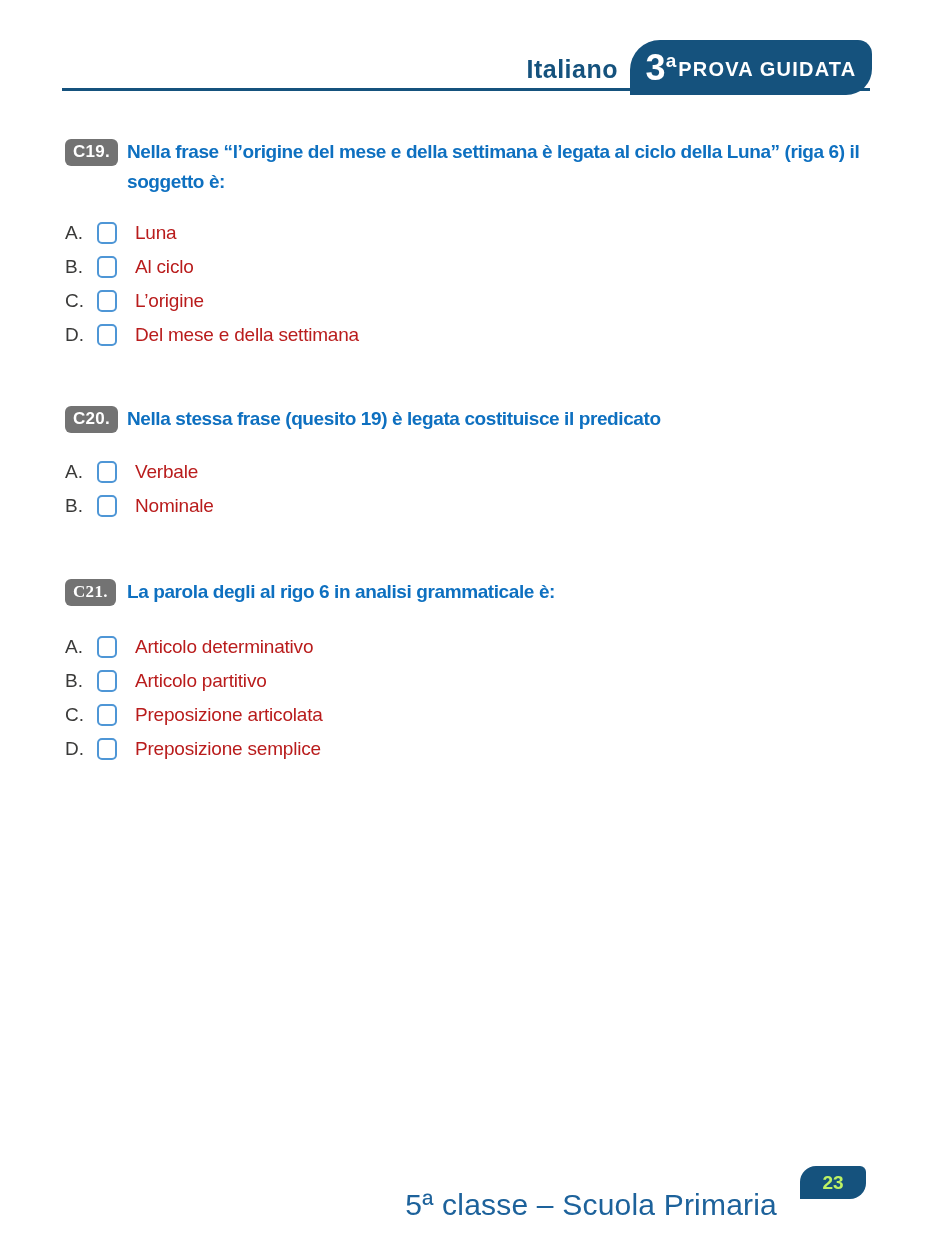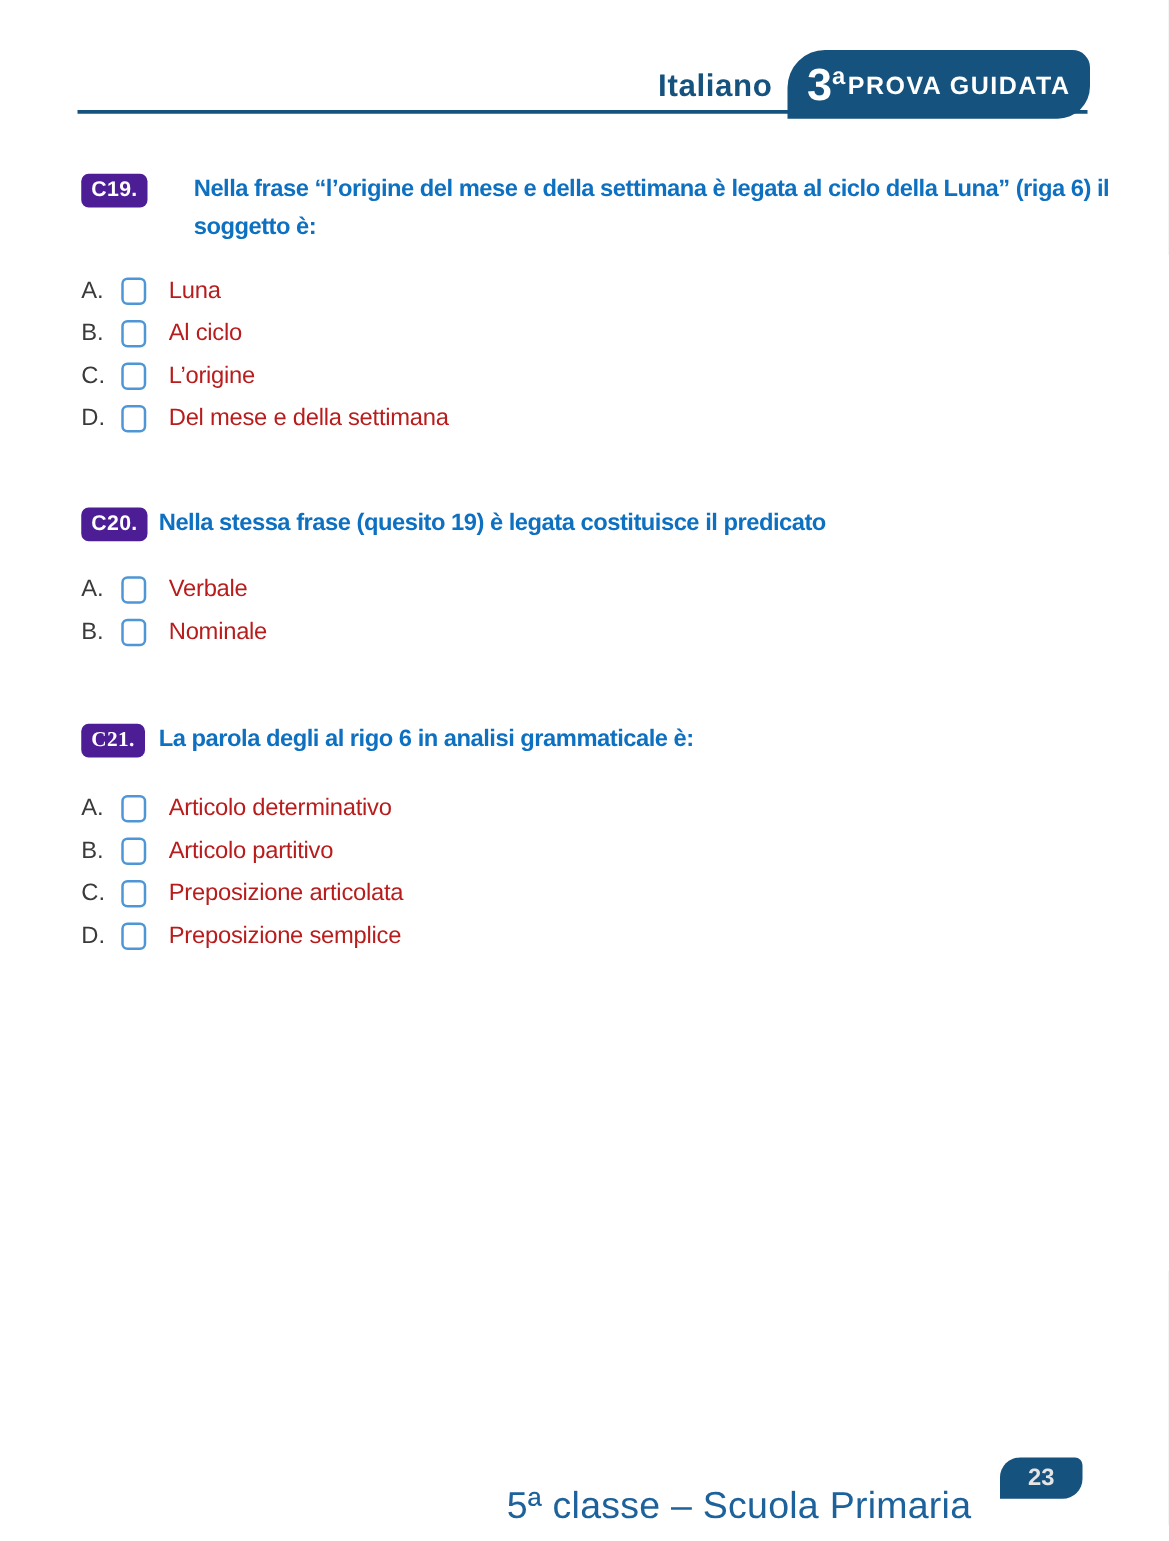--- a/index.html
+++ b/index.html
@@ -57,21 +57,21 @@
     font-size: 20px;
     font-weight: bold;
     letter-spacing: 1.2px;
     padding-top: 4px;
   }
 
   
   .q-badge {
     position: absolute;
     left: 65px;
-    background: #4c1d95;
+    background: #737373;
     color: #ffffff;
     font-size: 17px;
     font-weight: bold;
     padding: 3px 8px 4px 8px;
     border-radius: 6px;
     letter-spacing: 0.3px;
   }
   .q-text {
     position: absolute;
     left: 127px;
@@ -113,21 +113,21 @@
     margin-right: 18px;
     cursor: pointer;
   }
   .opt-label {
     font-size: 19px;
     color: #b91c1c;
     letter-spacing: -0.2px;
   }
 
   #q19-badge { top: 139px; }
-  #q19-text  { top: 137px; margin-left: 28px; }
+  #q19-text  { top: 137px; }
   #q19-options { top: 221px; }
 
   #q20-badge { top: 406px; }
   #q20-text  { top: 404px; }
   #q20-options { top: 460px; }
 
   #q21-badge { top: 579px; font-family: Liberation Serif, serif; }
   #q21-text  { top: 577px; }
   #q21-options { top: 635px; }
 
@@ -143,21 +143,21 @@
   }
   .footer-badge {
     position: absolute;
     left: 800px; top: 1166px;
     width: 66px; height: 33px;
     background: #15527D;
     border-radius: 16px 6px 16px 0;
     display: flex;
     align-items: center;
     justify-content: center;
-    color: #e5e5e5;
+    color: #bef264;
     font-size: 19px;
     font-weight: bold;
   }
 </style>
 </head>
 <body>
 
 <div class="page">
 
   <div class="header-rule"></div>

